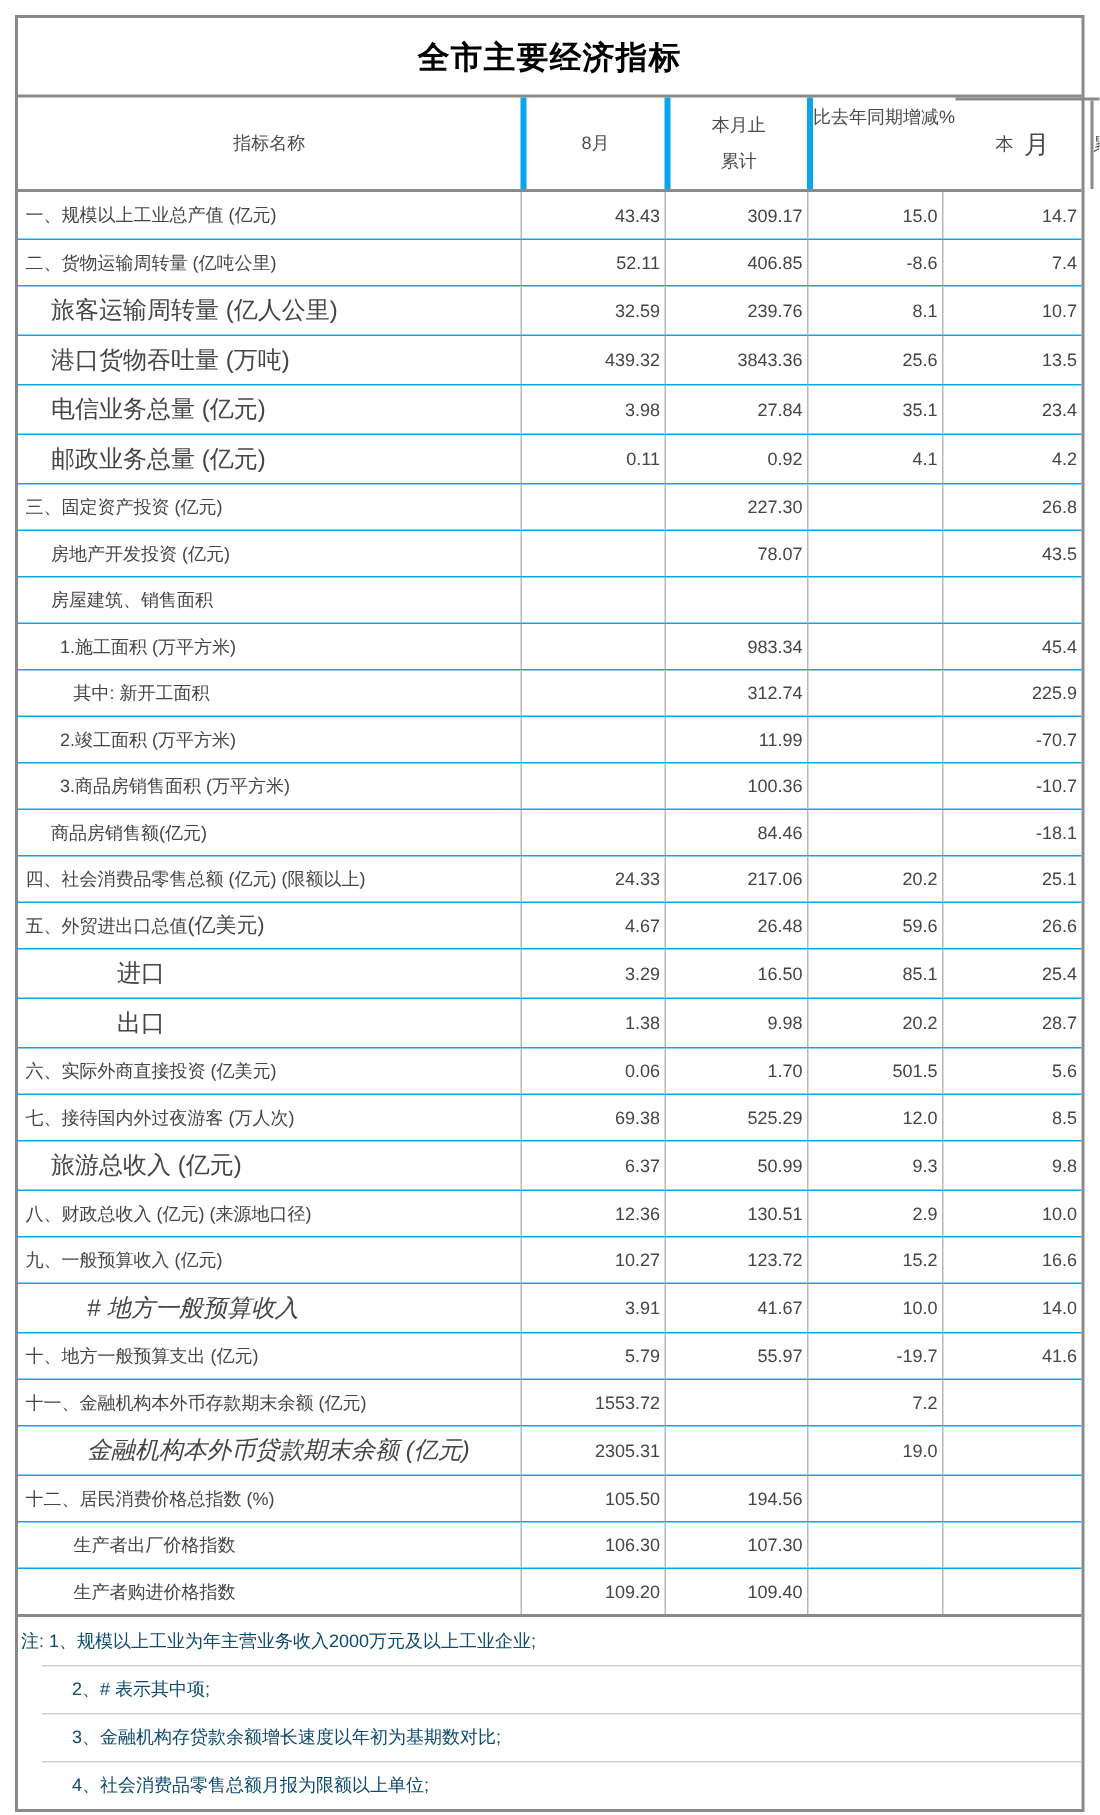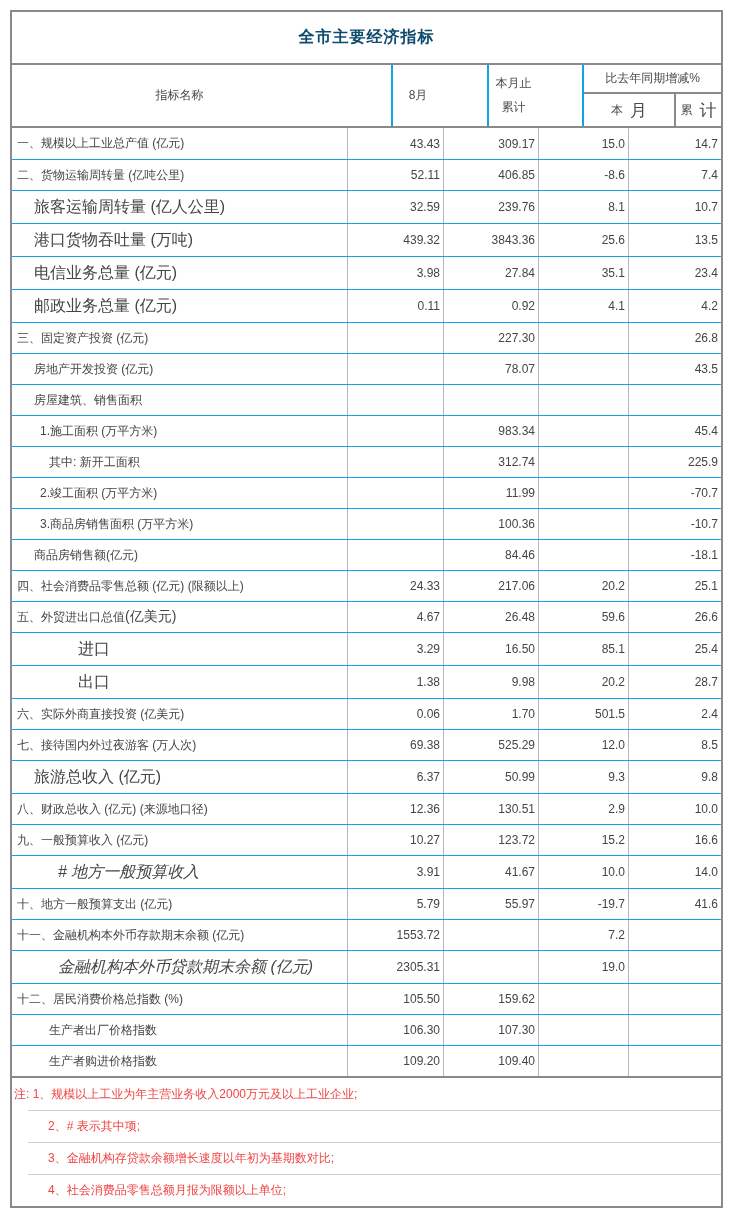--- a/index.html
+++ b/index.html
@@ -15,34 +15,34 @@
     border:2px solid #8a8a8a;
     background:#ffffff;
   }
   
   .title-row{
     height:51px;
     display:flex;align-items:center;justify-content:center;
     border-bottom:2px solid #8a8a8a;
   }
   .title-row span{
-    font-size:16px;font-weight:bold;color:#0c4a6e;letter-spacing:1px;
+    font-size:21px;font-weight:bold;color:#000000;letter-spacing:1px;
   }
   
   .head{
     display:grid;
     grid-template-columns:335px 96px 95px 1fr;
     height:61px;
     border-bottom:2px solid #8a8a8a;
     font-size:12px;color:#4a4a4a;
   }
   .hc{display:flex;align-items:center;justify-content:center;text-align:center;}
-  .head .c2,.head .c3,.head .hgroup{border-left:2px solid #0ea5e9;margin-left:44px;}
+  .head .c2,.head .c3,.head .hgroup{border-left:4px solid #0ea5e9;}
   .head .c3{flex-direction:column;gap:7px;}
-  .hgroup{display:flex;flex-direction:column;}
+  .hgroup{display:flex;flex-direction:row;}
   .hgroup .top{height:27px;flex:none;}
   .hsub{flex:1;display:grid;grid-template-columns:90px 1fr;border-top:2px solid #8a8a8a;}
   .hsub .c5{border-left:2px solid #8a8a8a;}
   .hsub .sm{font-size:12px;}
   .hsub .lg{font-size:17px;margin-left:7px;}
   
   #rows{font-size:12px;}
   .row{
     display:grid;
     grid-template-columns:335px 96px 95px 90px 1fr;
@@ -60,21 +60,21 @@
     font-size:12px;
   }
   .sfx{font-size:14px;}
   .ind0{padding-left:5px;}
   .ind1{padding-left:22px;text-align:center;}
   .ind2{padding-left:28px;}
   .ind3{padding-left:37px;}
   .ind4{padding-left:46px;font-style:italic;}
   .ind5{padding-left:66px;}
   
-  #notes{border-top:2px solid #8a8a8a;font-size:12px;color:#ef4444;}
+  #notes{border-top:2px solid #8a8a8a;font-size:12px;color:#0c4a6e;}
   .note{
     height:32px;box-sizing:border-box;
     display:flex;align-items:center;
     padding-left:20px;white-space:nowrap;overflow:hidden;
   }
   .note:first-child{padding-left:2px;}
   .note + .note{border-top:1px solid #d0d0d0;margin-left:16px;}
 </style>
 </head>
 <body>
@@ -271,21 +271,21 @@
         <div class="cell val">20.2</div>
         <div class="cell val">28.7</div>
       </div>
       <div class="row">
         <div class="cell lab ind0">
           <span>六、实际外商直接投资 (亿美元)</span>
         </div>
         <div class="cell val">0.06</div>
         <div class="cell val">1.70</div>
         <div class="cell val">501.5</div>
-        <div class="cell val">2.4</div>
+        <div class="cell val">5.6</div>
       </div>
       <div class="row">
         <div class="cell lab ind0">
           <span>七、接待国内外过夜游客 (万人次)</span>
         </div>
         <div class="cell val">69.38</div>
         <div class="cell val">525.29</div>
         <div class="cell val">12.0</div>
         <div class="cell val">8.5</div>
       </div>
@@ -350,21 +350,21 @@
         <div class="cell val">2305.31</div>
         <div class="cell val"></div>
         <div class="cell val">19.0</div>
         <div class="cell val"></div>
       </div>
       <div class="row">
         <div class="cell lab ind0">
           <span>十二、居民消费价格总指数 (%)</span>
         </div>
         <div class="cell val">105.50</div>
-        <div class="cell val">159.62</div>
+        <div class="cell val">194.56</div>
         <div class="cell val"></div>
         <div class="cell val"></div>
       </div>
       <div class="row">
         <div class="cell lab ind3">
           <span>生产者出厂价格指数</span>
         </div>
         <div class="cell val">106.30</div>
         <div class="cell val">107.30</div>
         <div class="cell val"></div>

